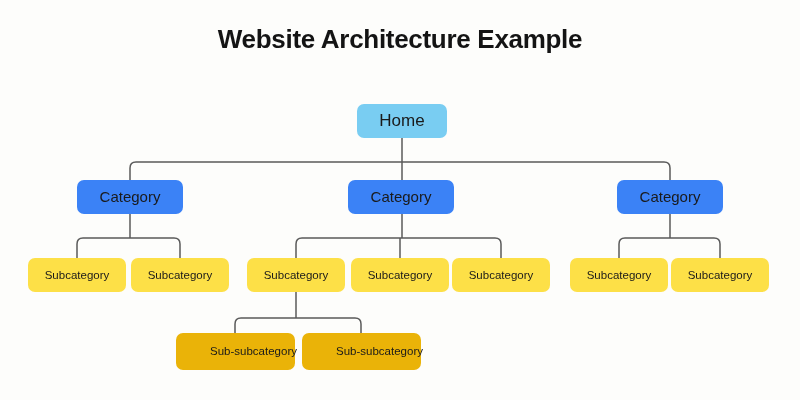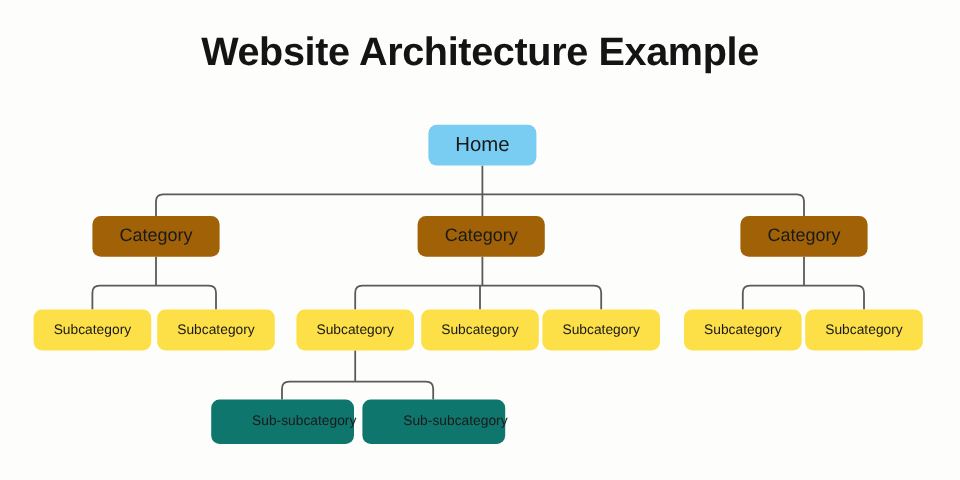--- a/index.html
+++ b/index.html
@@ -18,21 +18,21 @@
     position: relative;
     width: 800px;
     height: 400px;
   }
   #page-title {
     position: absolute;
     left: 0;
     top: 24px;
     width: 800px;
     text-align: center;
-    font-size: 33px;
+    font-size: 26px;
     font-weight: bold;
     letter-spacing: -0.3px;
     color: #141414;
   }
   #connector-layer {
     position: absolute;
     left: 0;
     top: 0;
     width: 800px;
     height: 400px;
@@ -48,29 +48,29 @@
     color: #1a1a1a;
     text-align: left;
     line-height: 1.1;
     white-space: nowrap;
   }
   .node-home {
     background: #79cdf2;
     font-size: 17px;
   }
   .node-category {
-    background: #a16207;
+    background: #3b82f6;
     font-size: 15px;
   }
   .node-subcategory {
     background: #fde047;
     font-size: 11.5px;
   }
   .node-subsub {
-    background: #0f766e;
+    background: #eab308;
     font-size: 11.5px;
     padding-left: 36px;
   }
 </style>
 </head>
 <body>
 
 <div id="diagram-root">
 
   <div id="page-title">Website Architecture Example</div>

